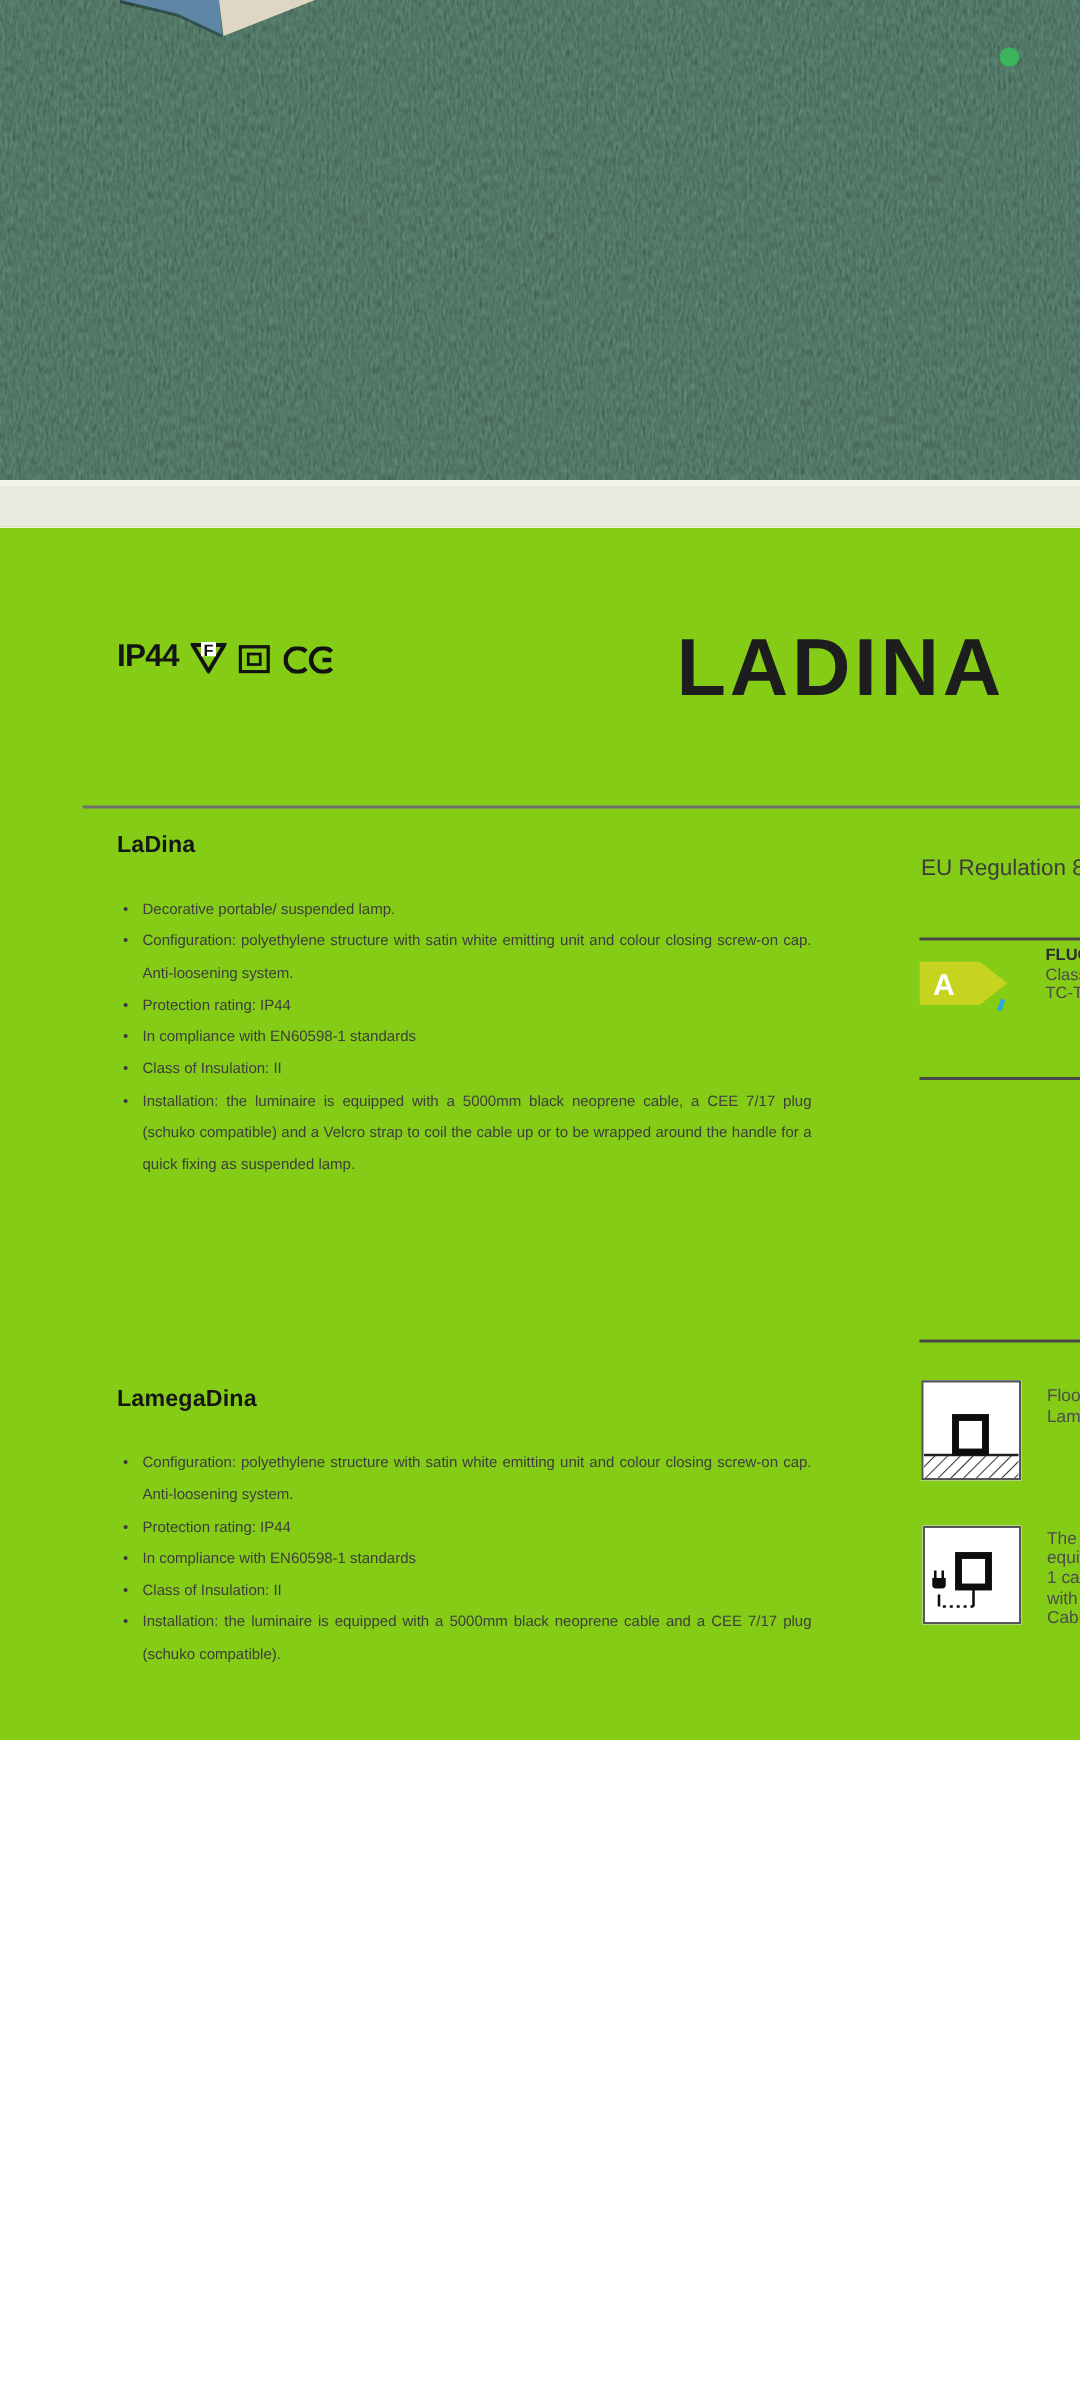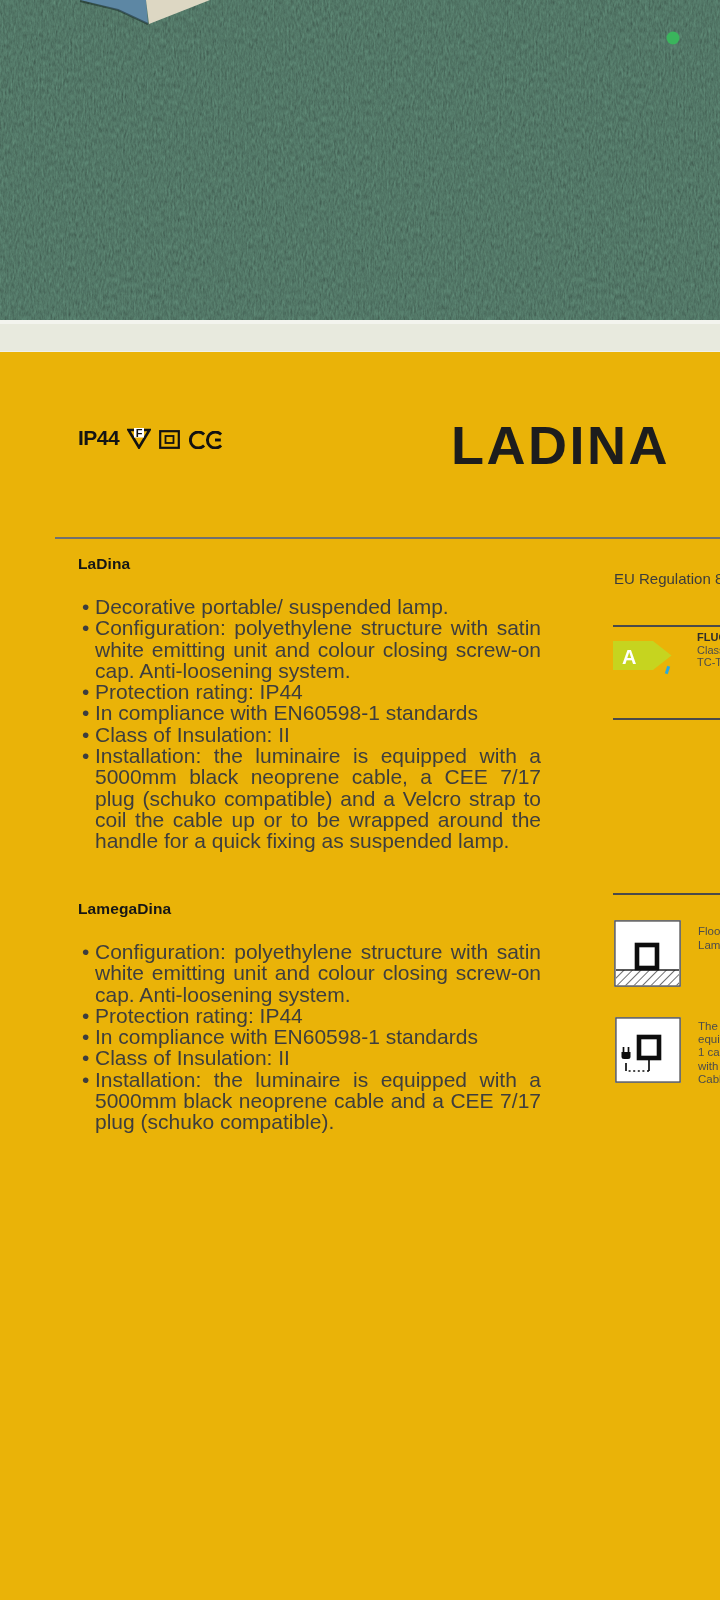--- a/index.html
+++ b/index.html
@@ -1,19 +1,19 @@
 <!DOCTYPE html>
 <html><head>
 <meta charset="utf-8">
 <style>
   * { margin:0; padding:0; box-sizing:border-box; }
   html,body { background:#fff; }
   .page {
-    position:relative; width:720px; height:1600px;
-    overflow:hidden; background:#eab308;
+    position:relative; width:720px; height:1160px;
+    overflow:hidden; background:#84cc16;
     font-family:"Liberation Sans","DejaVu Sans",sans-serif;
     color:#3e3e3e;
   }
   
   .hero { position:absolute; left:0; top:0; width:720px; height:320px; background:#142e23; }
   .hero svg { display:block; }
   
   .band { position:absolute; left:0; top:320px; width:720px; height:32px;
           background:linear-gradient(#f3f4ee 0 4px, #e8eade 4px 100%);
           border-bottom:1px solid #f0f1ea; }
@@ -22,24 +22,24 @@
               letter-spacing:-0.5px; color:#141414; }
   .icon-f   { position:absolute; left:127px; top:428px; }
   .icon-sq  { position:absolute; left:159px; top:430px; }
   .icon-ce  { position:absolute; left:189px; top:431px; }
   .title { position:absolute; left:451px; top:414px; font-size:54px; font-weight:800;
            letter-spacing:2.5px; color:#1d1d1d; white-space:nowrap; }
   .rule-main { position:absolute; left:55px; top:537px; width:665px; height:2px; background:#707070; }
   
   .sec { position:absolute; left:78px; width:463px; }
   .sec-1 { top:555px; }
-  .sec-2 { top:900px; }
+  .sec-2 { top:924px; }
   .sec h2 { font-size:15.5px; font-weight:700; color:#161616; letter-spacing:0.1px; }
   .sec ul { list-style:none; margin-top:23px; padding-left:17px;
-            font-size:21px; line-height:21.3px; color:#3e3e3e; }
+            font-size:10px; line-height:21.3px; color:#3e3e3e; }
   .sec li { position:relative; }
   .sec li::before { content:"\2022"; position:absolute; left:-13px; top:0; color:#3e3e3e; }
   .sec li.just { text-align:justify; }
   
   .reg-text { position:absolute; left:614px; top:570px; font-size:15px; color:#3c3c3c; white-space:nowrap; }
   .rrule { position:absolute; left:613px; width:107px; height:1.5px; background:#4a4a4a; }
   .rrule-1 { top:625px; } .rrule-2 { top:718px; } .rrule-3 { top:893px; }
   .energy { position:absolute; left:613px; top:641px; }
   .energy text { font-family:"Liberation Sans","DejaVu Sans",sans-serif; }
   .tick { position:absolute; left:666px; top:666px; width:3px; height:8px;

